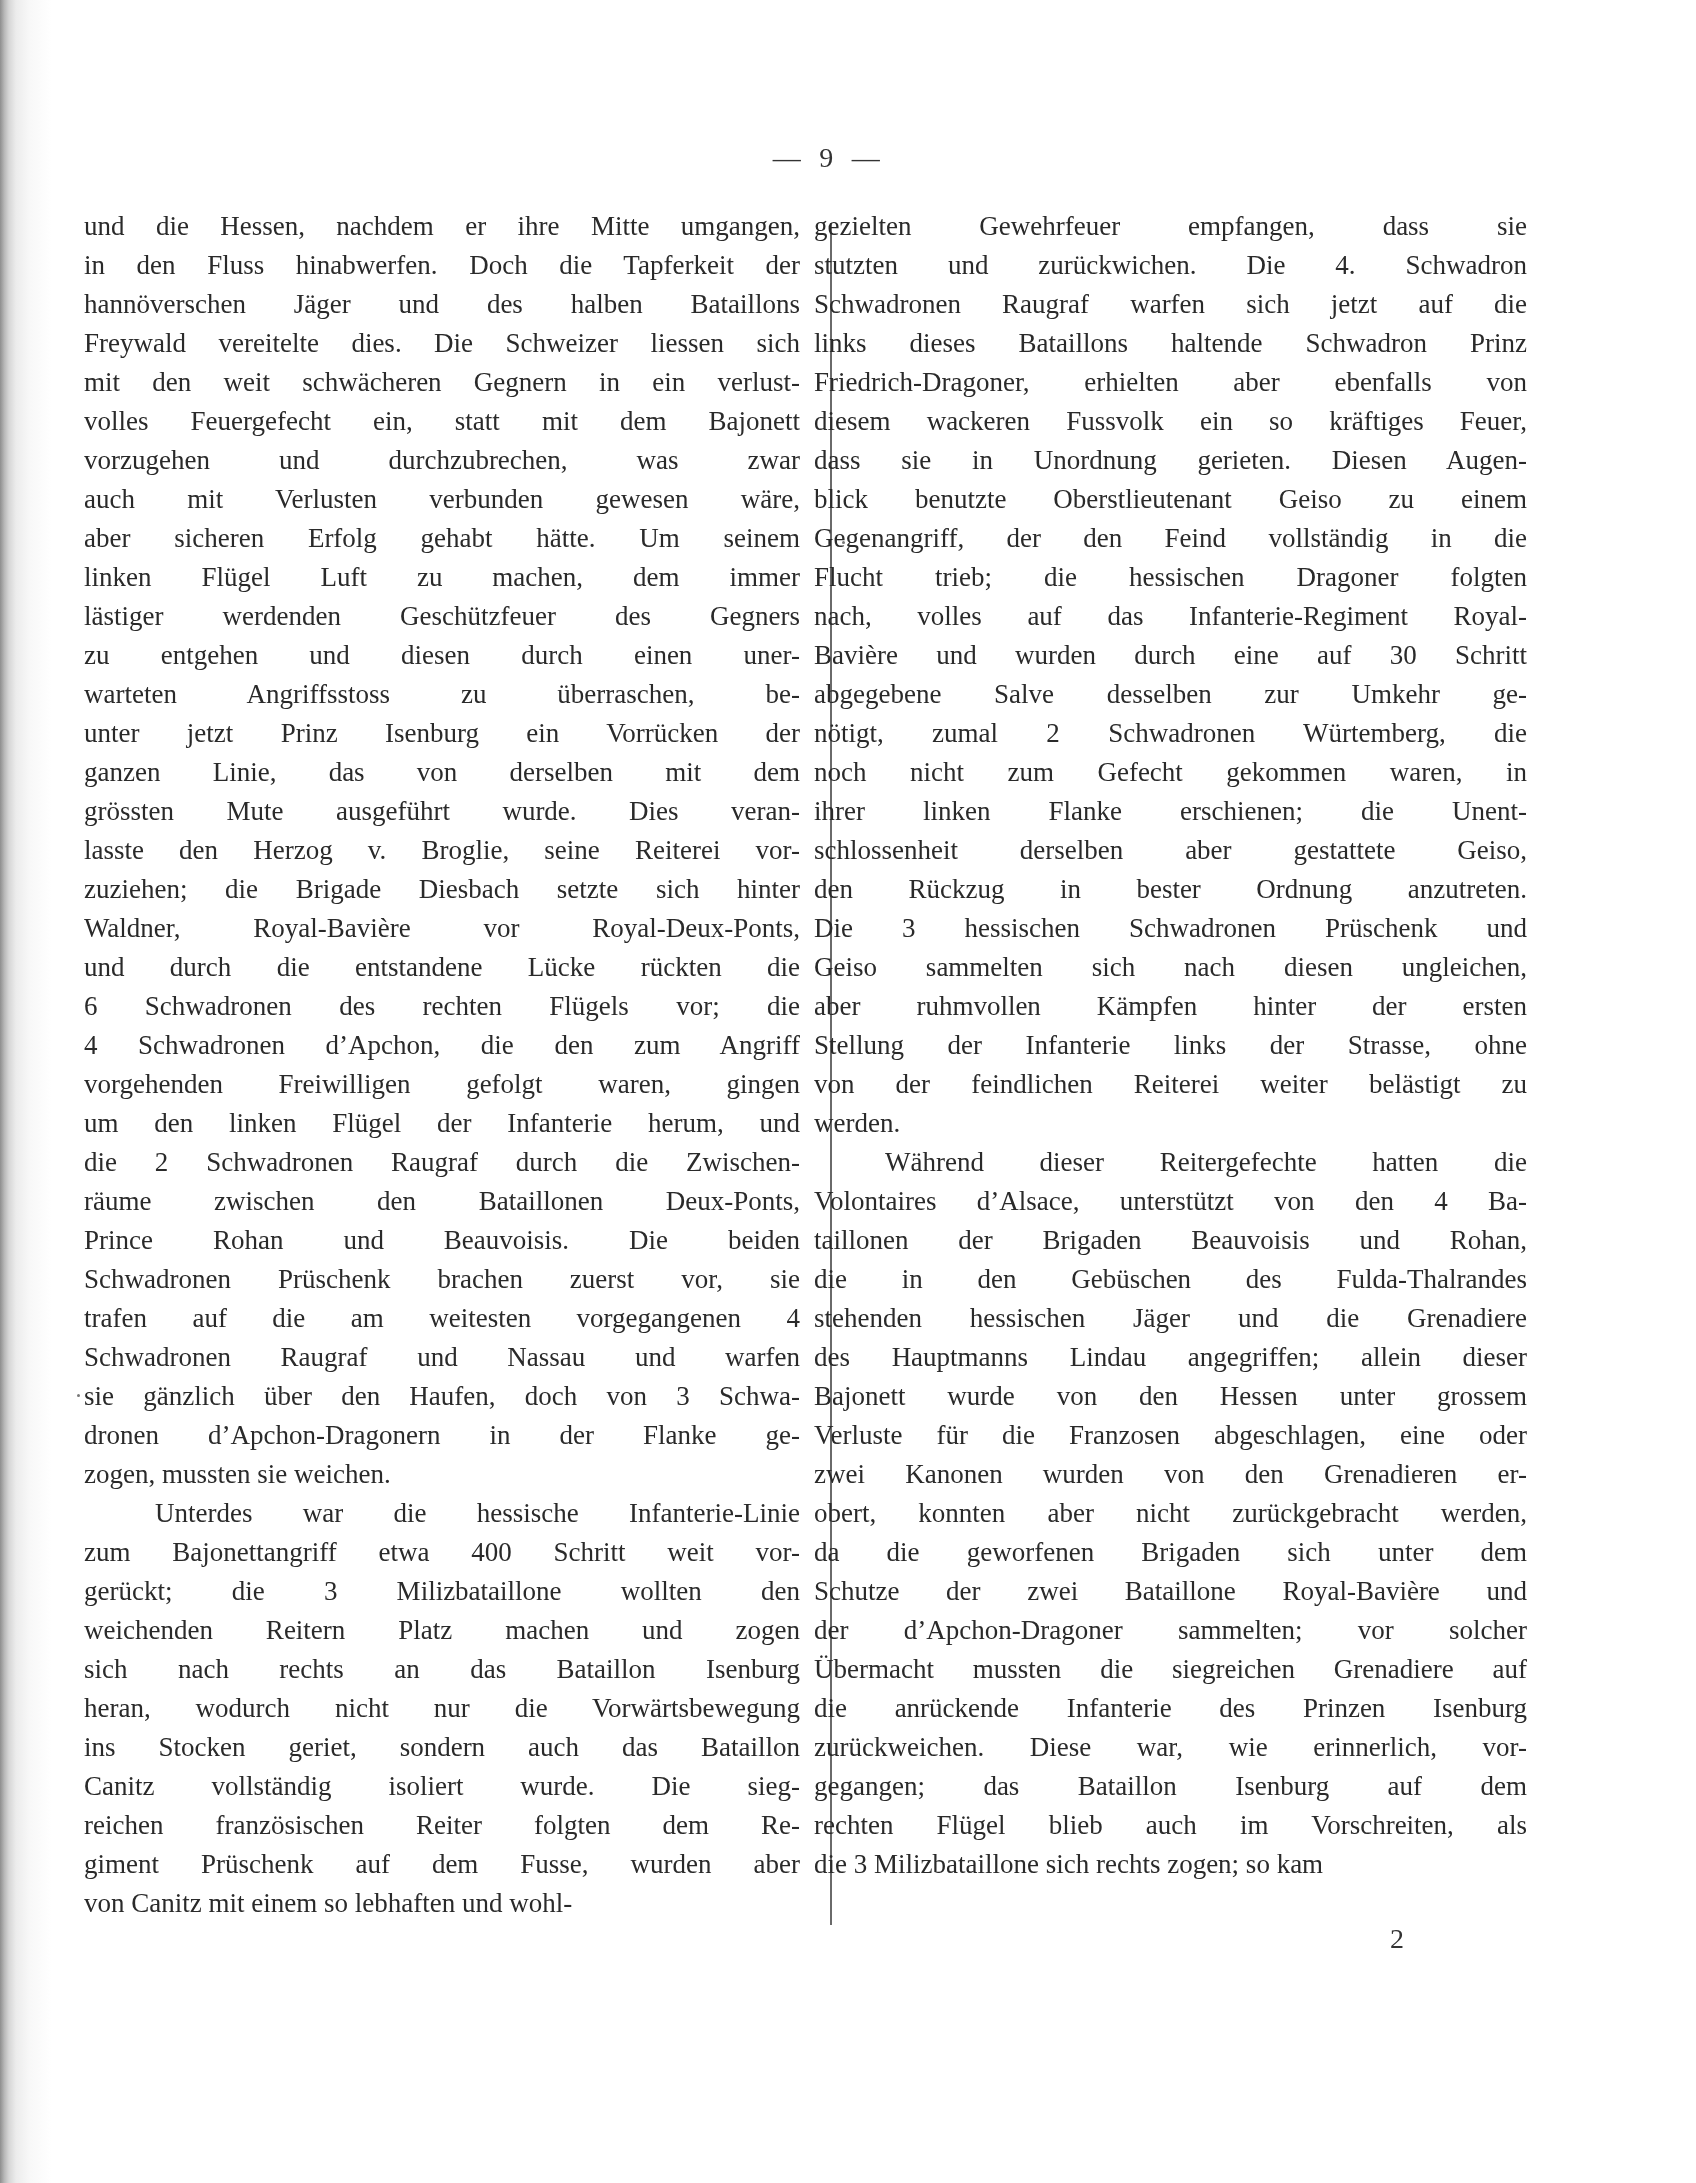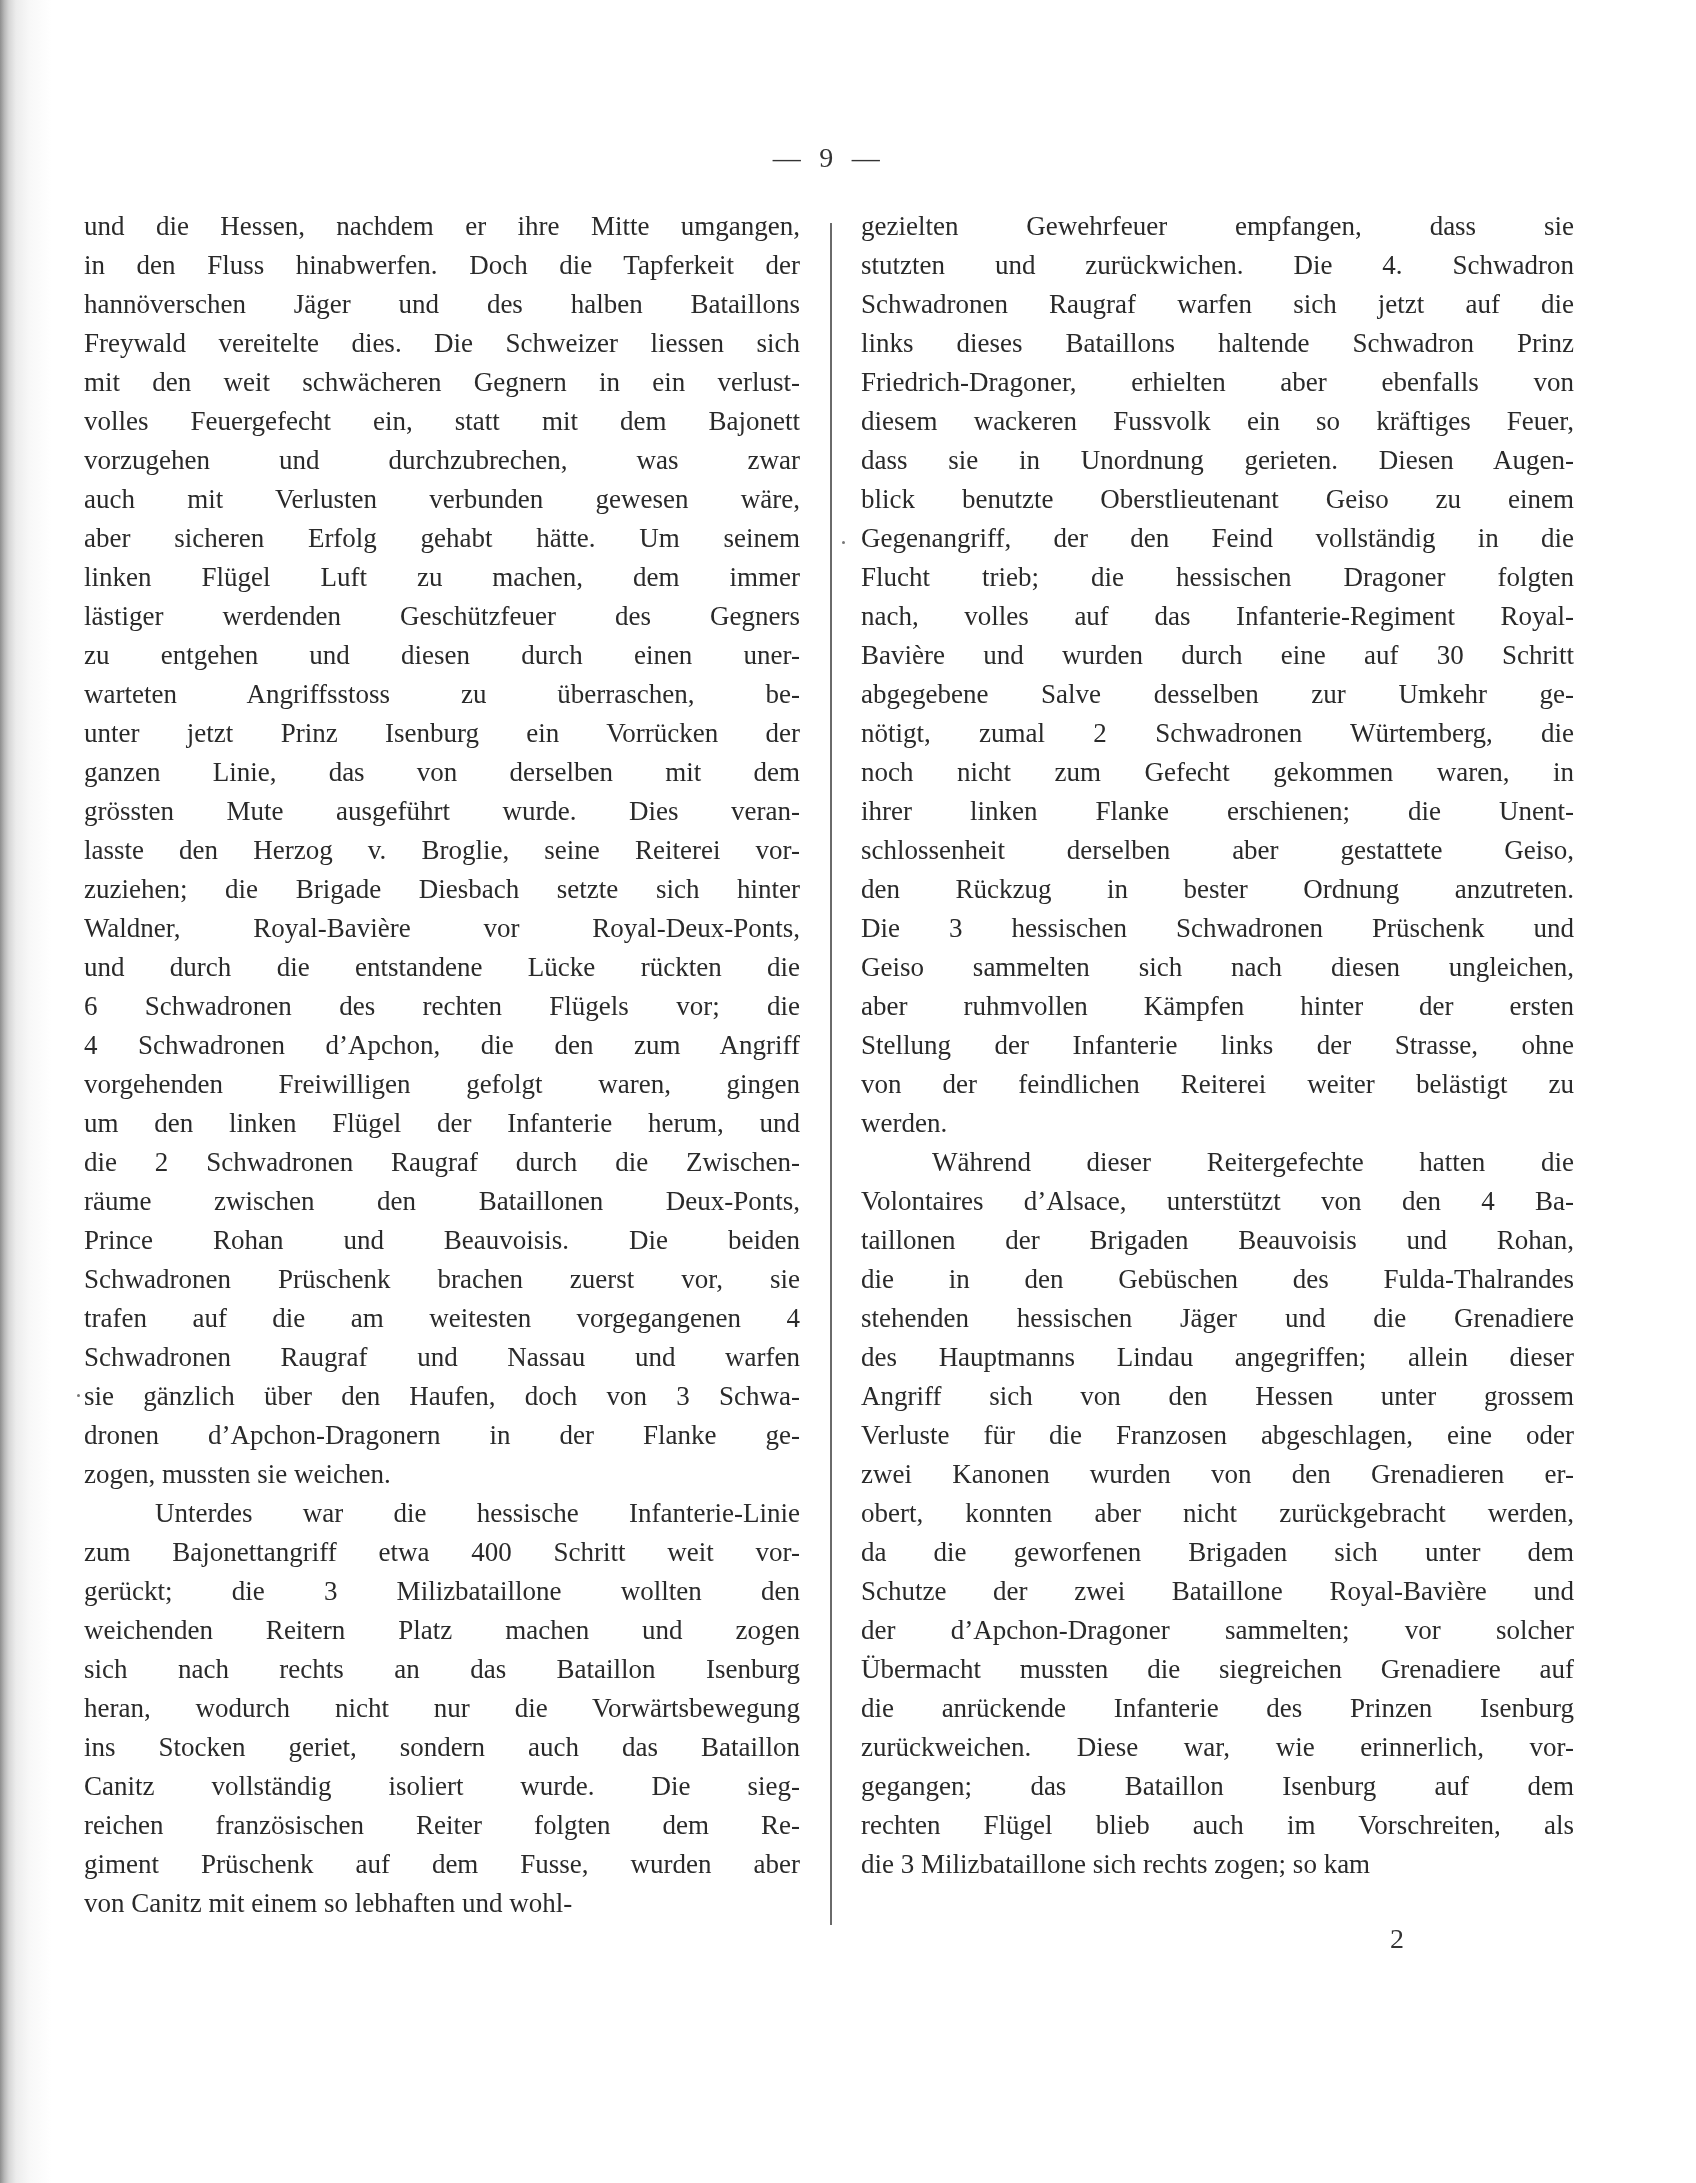--- a/index.html
+++ b/index.html
@@ -31,21 +31,21 @@
     font-size: 28px;
     letter-spacing: 1.5px;
     color: #333;
     white-space: pre;
   }
   .column {
     position: absolute;
     top: 207px;
   }
   .col-left { left: 84px; width: 716px; }
-  .col-right { left: 861px; width: 713px; }
+  .col-right { left: 814px; width: 713px; }
   .line {
     height: 39px;
     line-height: 39px;
     font-size: 27px;
     text-align: justify;
     text-align-last: justify;
     white-space: nowrap;
     overflow: visible;
   }
   .line.last {
@@ -156,21 +156,21 @@
       <div class="line">aber ruhmvollen Kämpfen hinter der ersten</div>
       <div class="line">Stellung der Infanterie links der Strasse, ohne</div>
       <div class="line">von der feindlichen Reiterei weiter belästigt zu</div>
       <div class="line last">werden.</div>
       <div class="line indent">Während dieser Reitergefechte hatten die</div>
       <div class="line">Volontaires d’Alsace, unterstützt von den 4 Ba-</div>
       <div class="line">taillonen der Brigaden Beauvoisis und Rohan,</div>
       <div class="line">die in den Gebüschen des Fulda-Thalrandes</div>
       <div class="line">stehenden hessischen Jäger und die Grenadiere</div>
       <div class="line">des Hauptmanns Lindau angegriffen; allein dieser</div>
-      <div class="line">Angriff sich von den Hessen unter grossem</div>
+      <div class="line">Bajonett wurde von den Hessen unter grossem</div>
       <div class="line">Verluste für die Franzosen abgeschlagen, eine oder</div>
       <div class="line">zwei Kanonen wurden von den Grenadieren er-</div>
       <div class="line">obert, konnten aber nicht zurückgebracht werden,</div>
       <div class="line">da die geworfenen Brigaden sich unter dem</div>
       <div class="line">Schutze der zwei Bataillone Royal-Bavière und</div>
       <div class="line">der d’Apchon-Dragoner sammelten; vor solcher</div>
       <div class="line">Übermacht mussten die siegreichen Grenadiere auf</div>
       <div class="line">die anrückende Infanterie des Prinzen Isenburg</div>
       <div class="line">zurückweichen. Diese war, wie erinnerlich, vor-</div>
       <div class="line">gegangen; das Bataillon Isenburg auf dem</div>

